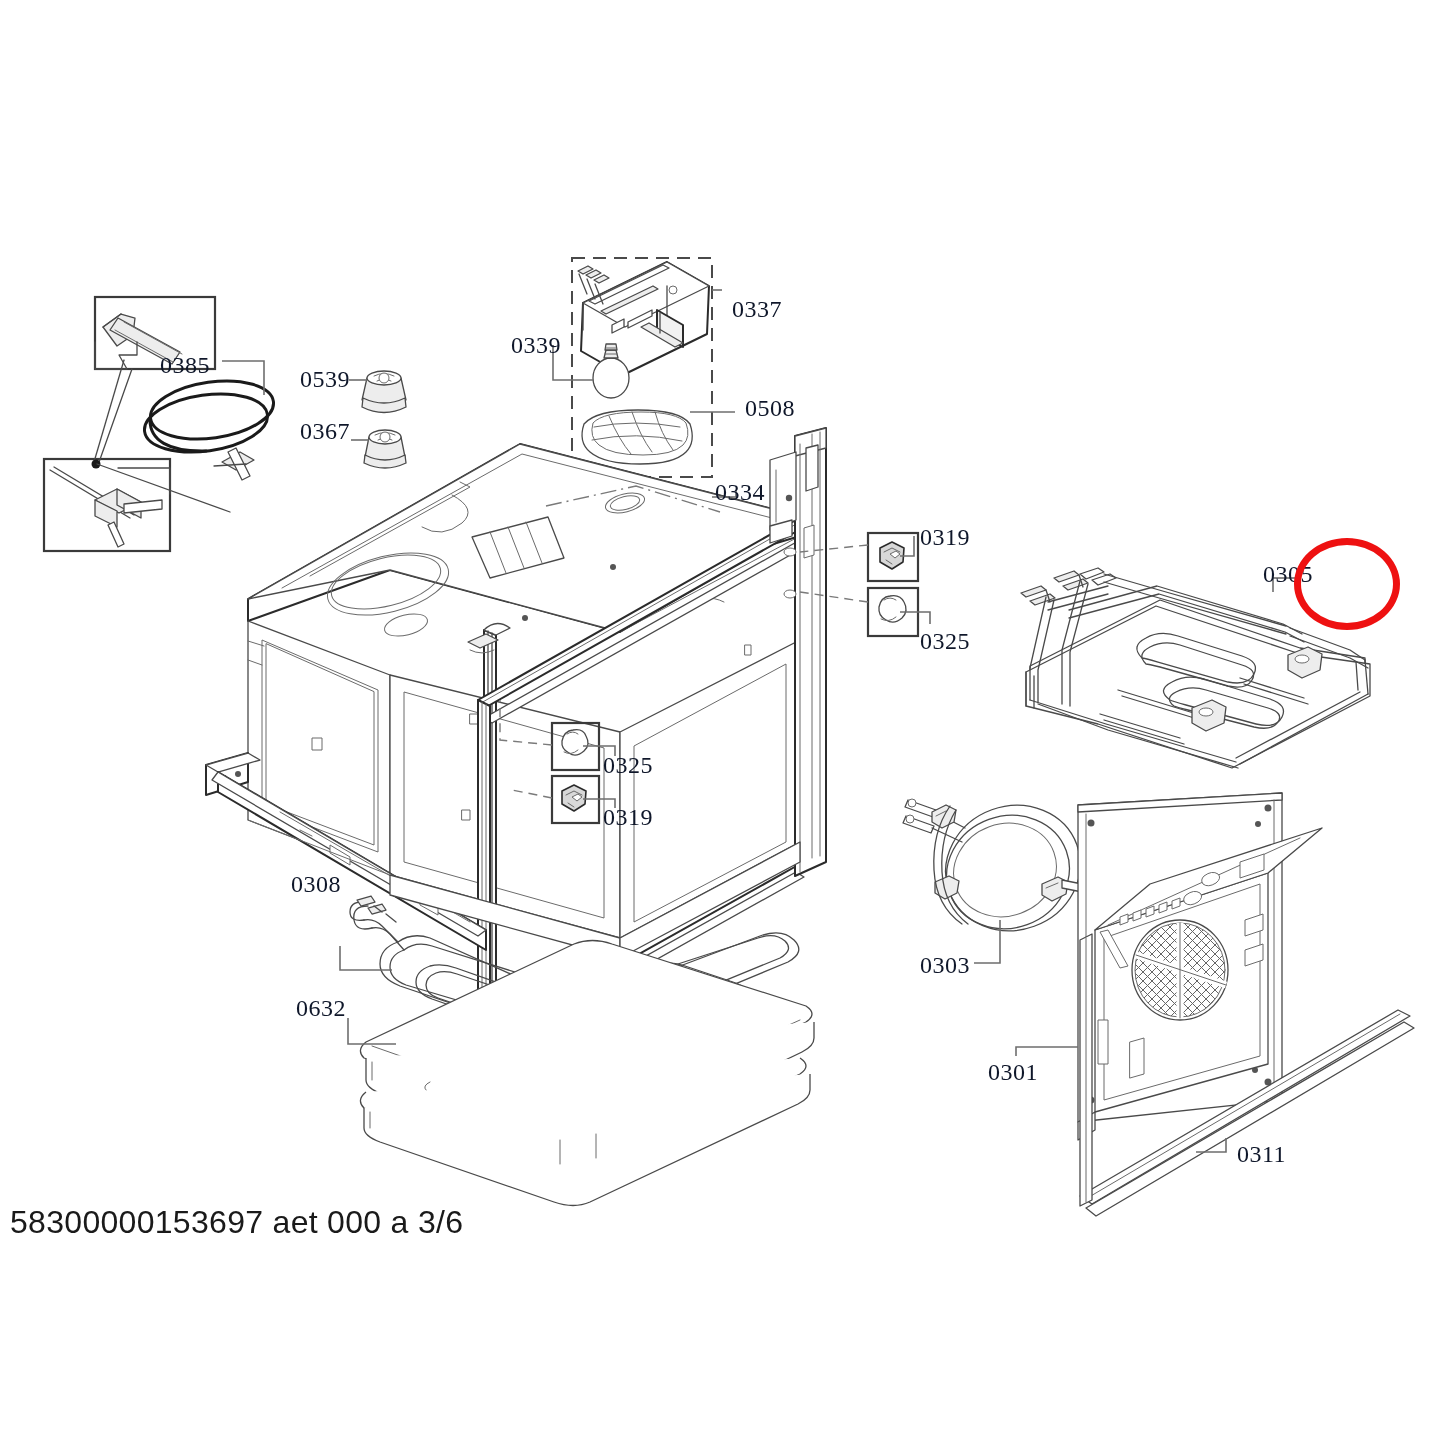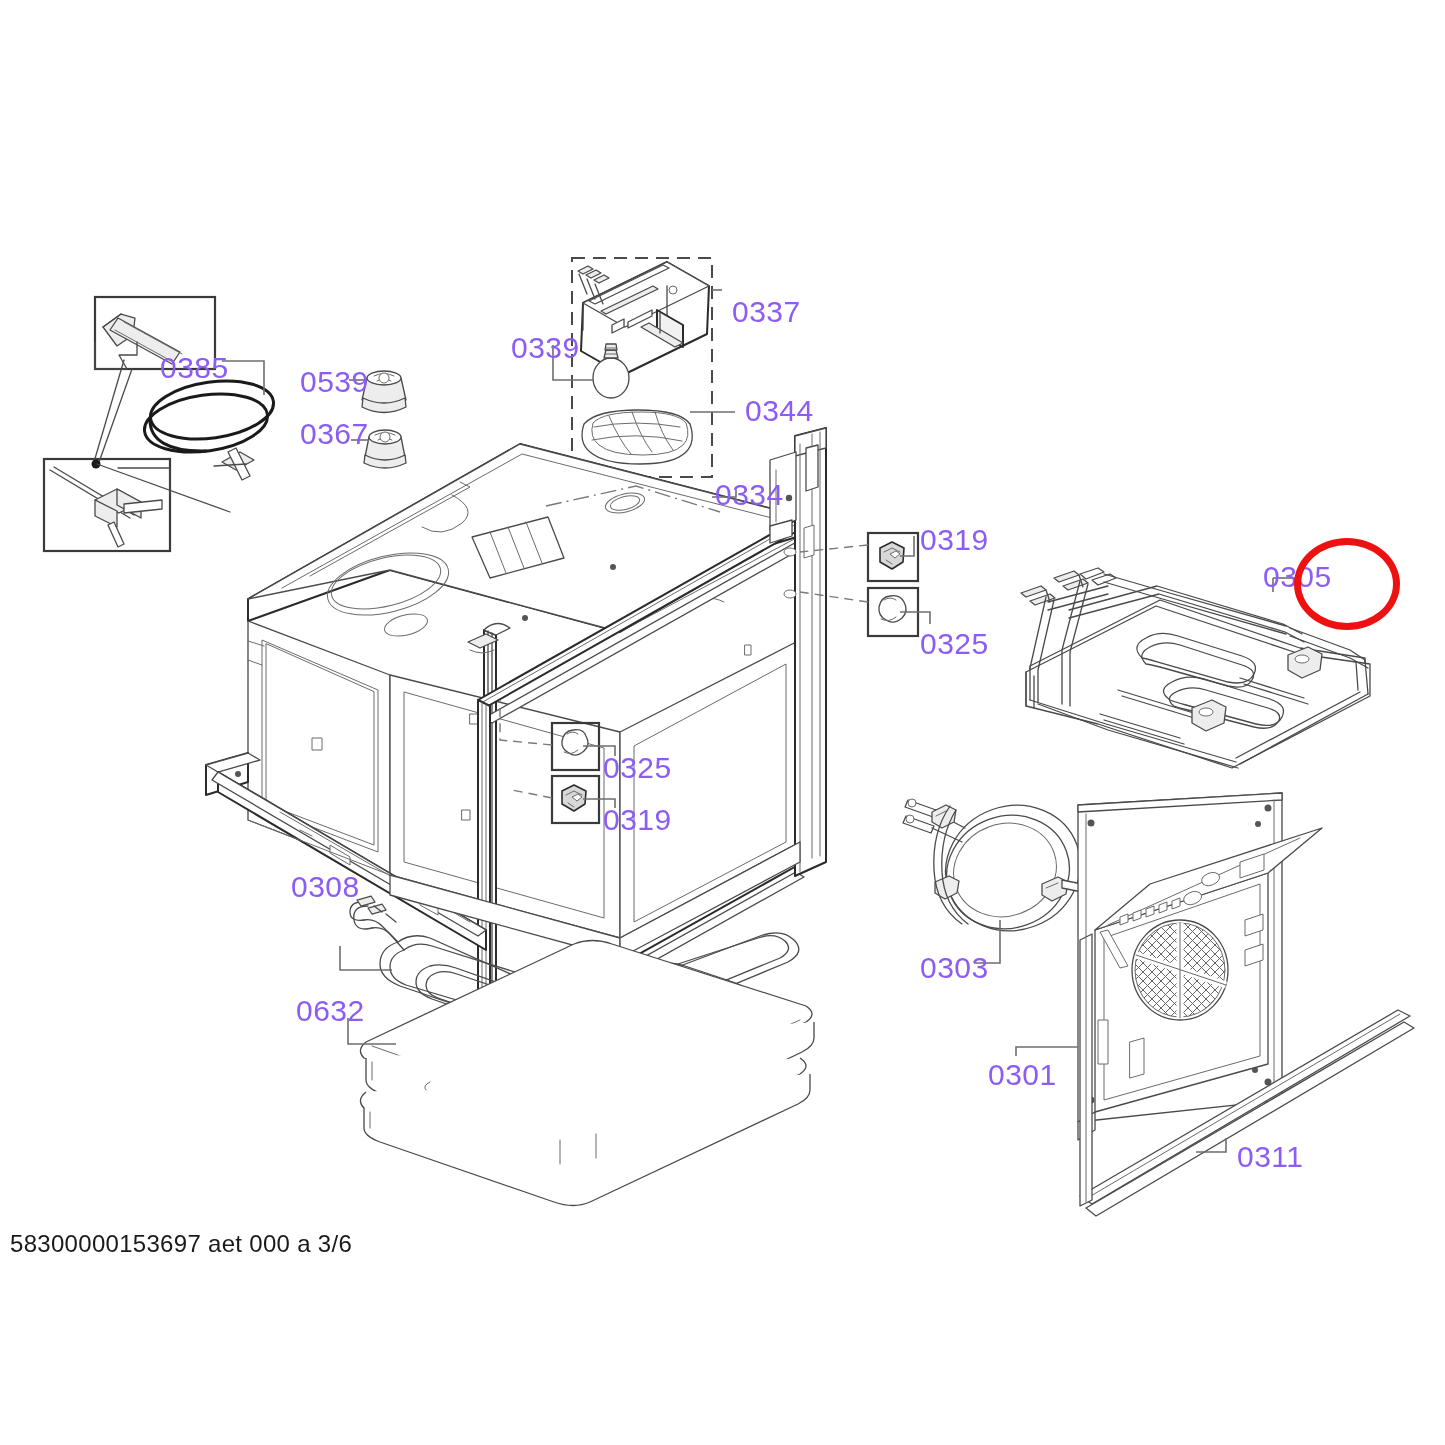--- a/index.html
+++ b/index.html
@@ -18,34 +18,34 @@
   }
   #diagram-svg {
     position: absolute;
     left: 0;
     top: 0;
     width: 1445px;
     height: 1445px;
   }
   .callout-label {
     position: absolute;
-    font-family: Liberation Sans, sans-serif;
-    font-size: 30px;
+    font-family: Liberation Serif, serif;
+    font-size: 24px;
     font-weight: 400;
-    color: #8b5cf6;
+    color: #0f172a;
     letter-spacing: 0.5px;
     white-space: nowrap;
     line-height: 1;
   }
   .footer-text {
     position: absolute;
     left: 10px;
-    top: 1230px;
+    top: 1204px;
     font-family: "Liberation Sans", sans-serif;
-    font-size: 24px;
+    font-size: 32px;
     font-weight: 400;
     color: #1a1a1a;
     letter-spacing: 0.3px;
     white-space: nowrap;
   }
   .hl-ring {
     position: absolute;
     border-radius: 50%;
     pointer-events: none;
   }
@@ -489,21 +489,21 @@
   <div class="callout-label" style="left:160px; top:353px;">0385</div>
 
   <div class="callout-label" style="left:300px; top:367px;">0539</div>
 
   <div class="callout-label" style="left:300px; top:419px;">0367</div>
 
   <div class="callout-label" style="left:511px; top:333px;">0339</div>
 
   <div class="callout-label" style="left:732px; top:297px;">0337</div>
 
-  <div class="callout-label" style="left:745px; top:396px;">0344</div>
+  <div class="callout-label" style="left:745px; top:396px;">0508</div>
 
   <div class="callout-label" style="left:715px; top:480px;">0334</div>
 
   <div class="callout-label" style="left:920px; top:525px;">0319</div>
 
   <div class="callout-label" style="left:920px; top:629px;">0325</div>
 
   <div class="callout-label" style="left:1263px; top:562px;text-align:center;">0305</div>
 
   <div class="callout-label" style="left:603px; top:753px;">0325</div>

